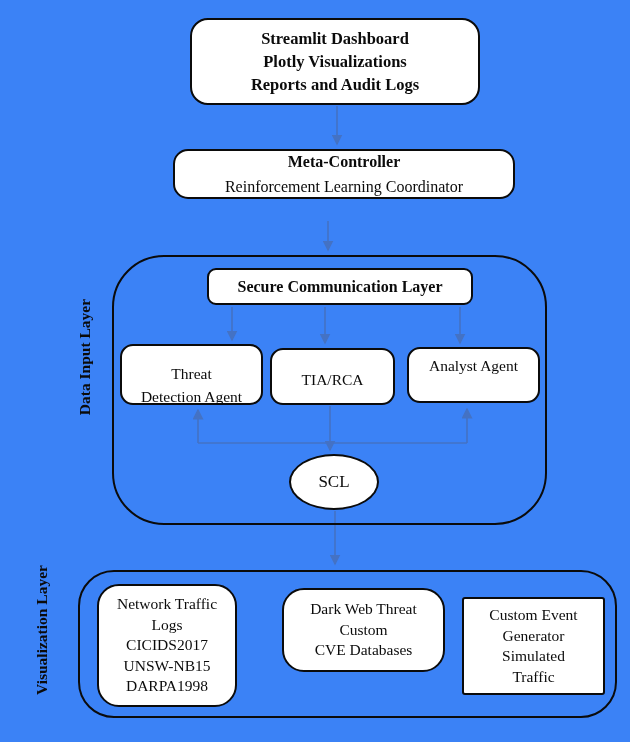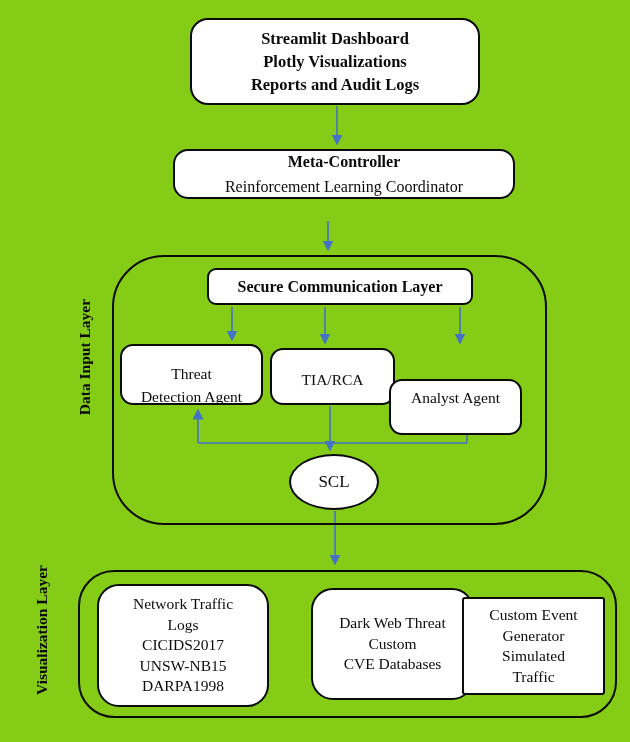--- a/index.html
+++ b/index.html
@@ -1,17 +1,17 @@
 <!DOCTYPE html>
 <html><head>
 <meta charset="utf-8">
 <style>
   html, body { margin:0; padding:0; background:#ffffff; }
   .canvas {
-    position:relative; width:630px; height:742px; background:#84cc16;
+    position:relative; width:630px; height:742px; background:#3b82f6;
     font-family:"Liberation Serif","DejaVu Serif",serif; color:#0b0b0b;
     overflow:hidden;
   }
   .box {
     position:absolute; box-sizing:border-box;
     border:2.5px solid #0b0b0b; background:#ffffff;
     text-align:center;
   }
   .flexcenter { display:flex; flex-direction:column; justify-content:center; align-items:center; }
   .bold { font-weight:bold; }
@@ -34,33 +34,33 @@
   #viz-label { width:146px; left:-31px; top:621px; }
 
   
   #scl-comm-box { left:207px; top:268px; width:266px; height:37px; border-radius:9px;
     font-weight:bold; font-size:16px; }
 
   
   .agent { font-size:15.5px; line-height:23px; border-radius:13px; }
   #threat-box  { left:120px; top:344px; width:143px; height:61px; padding-top:16px; }
   #tia-box     { left:270px; top:348px; width:125px; height:57px; padding-top:18px; }
-  #analyst-box { left:389px; top:347px; width:133px; height:56px; padding-top:5px;margin-top:32px; }
+  #analyst-box { left:407px; top:347px; width:133px; height:56px; padding-top:5px; }
 
   
   #scl-ellipse { left:289px; top:454px; width:90px; height:56px; border-radius:50%;
     font-size:17px; }
 
   
   #viz-container { left:78px; top:570px; width:539px; height:148px; border-radius:36px; background:transparent; }
 
   
   .databox { font-size:15.5px; line-height:20.5px; border-radius:22px; }
-  #network-box { left:97px;  top:584px; width:172px; height:123px; }
-  #darkweb-box { left:282px; top:588px; width:163px; height:112px;margin-left:29px; }
+  #network-box { left:97px;  top:584px; width:140px; height:123px; }
+  #darkweb-box { left:282px; top:588px; width:163px; height:84px; }
   #custom-box  { left:462px; top:597px; width:143px; height:98px; border-radius:3px; }
 
   
   #flow-arrows { position:absolute; left:0; top:0; width:630px; height:742px; pointer-events:none; }
 </style>
 </head>
 <body>
 
 <div class="canvas">
 

